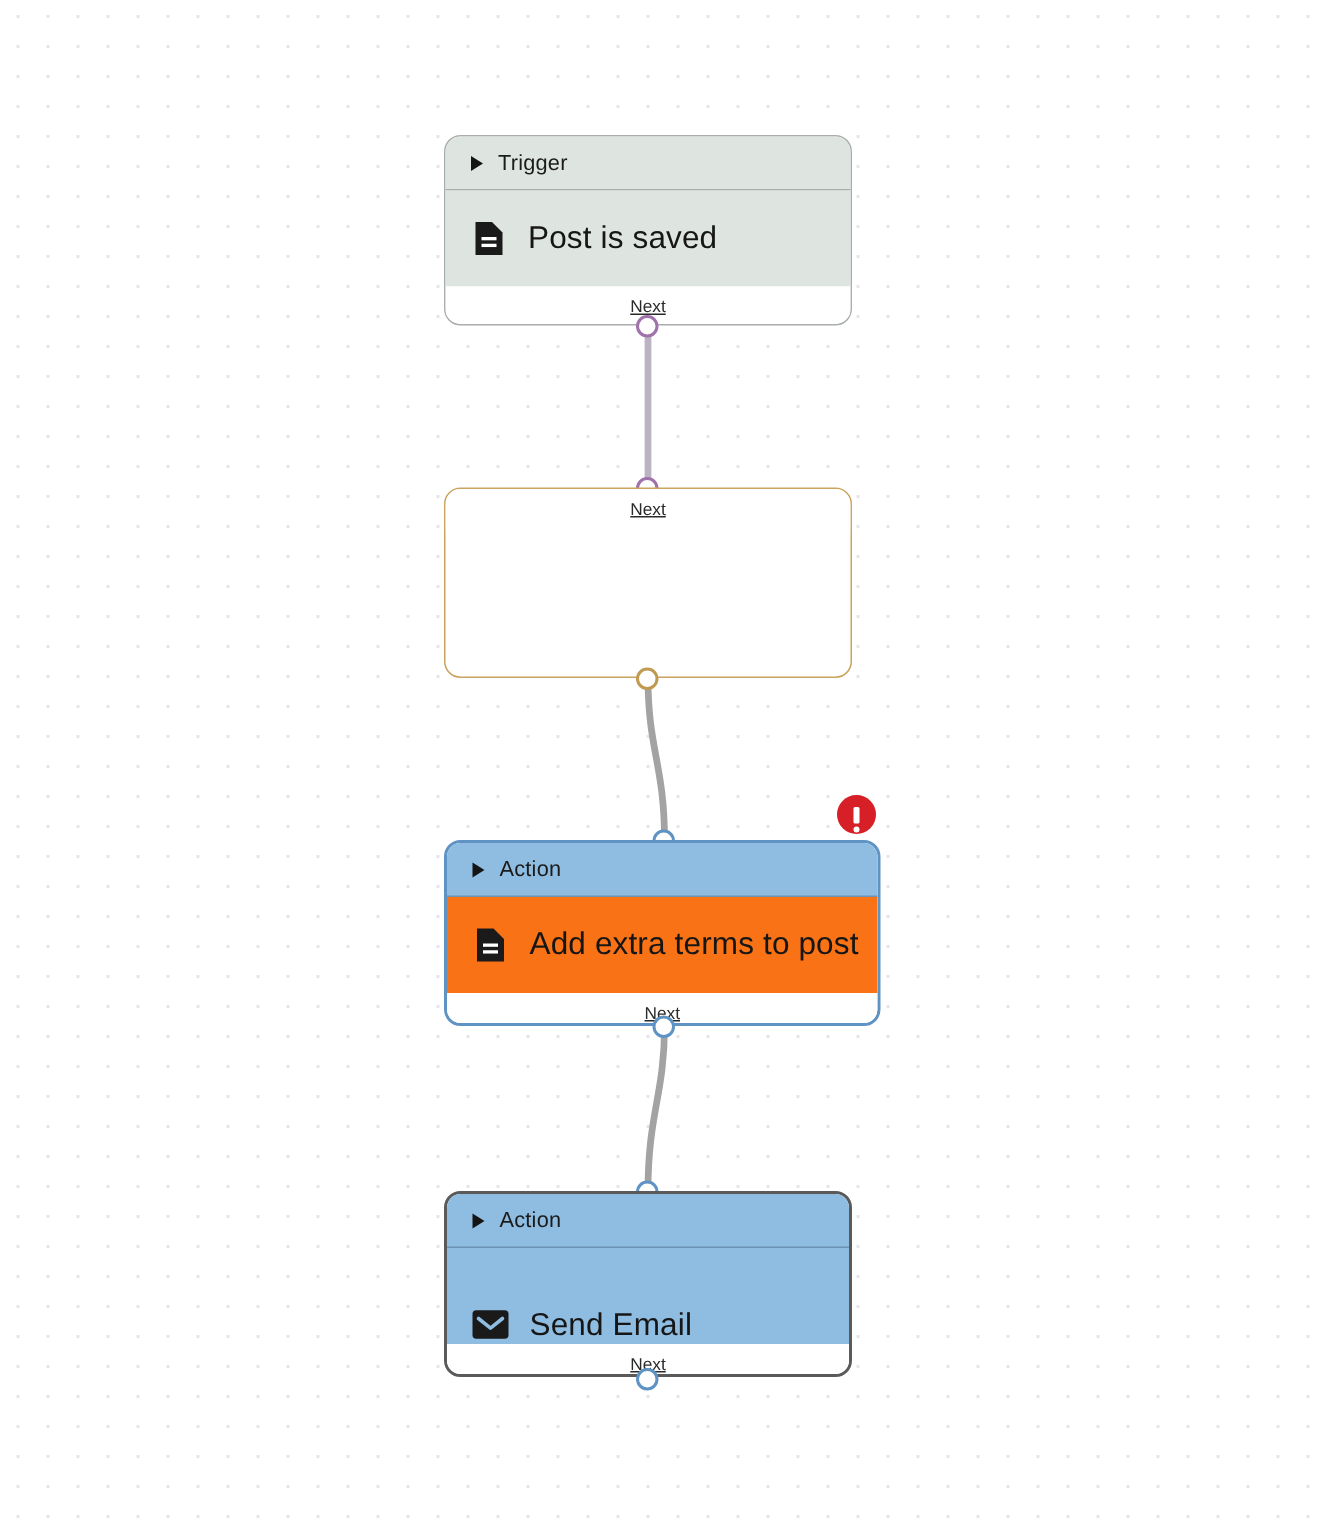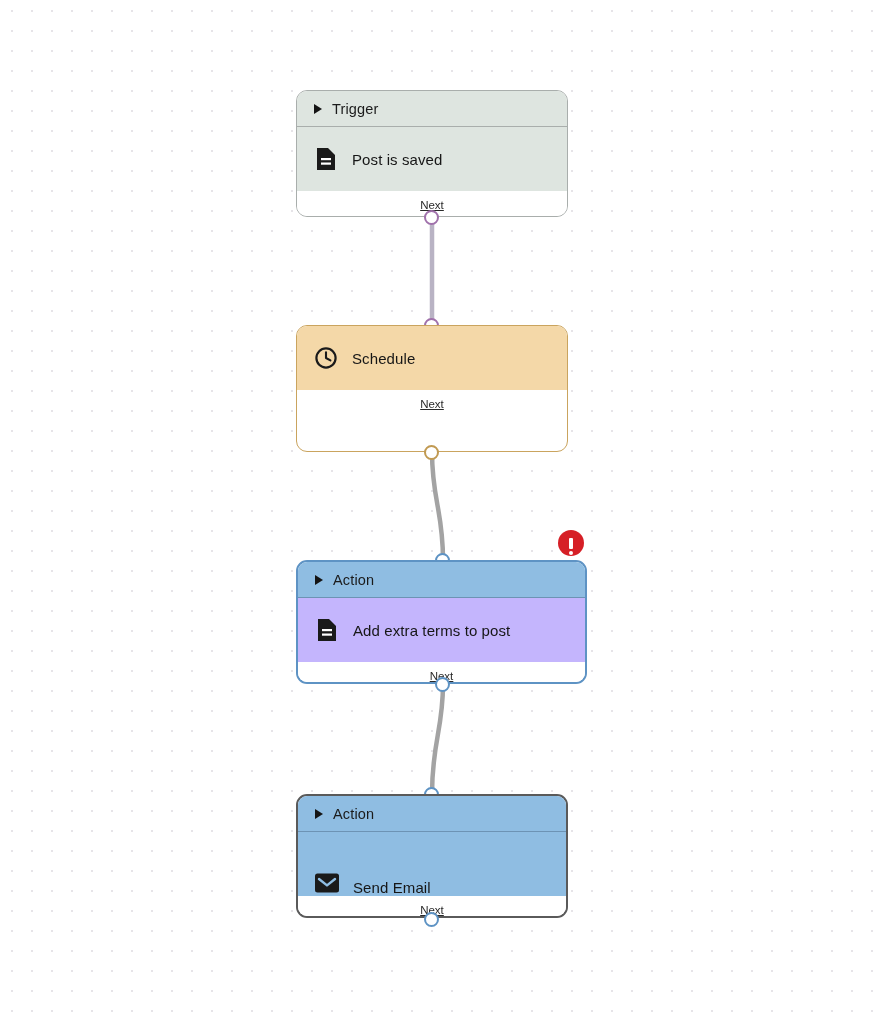--- a/index.html
+++ b/index.html
@@ -78,21 +78,21 @@
     width: 26px;
     height: 26px;
     flex: 0 0 auto;
     display: flex;
     align-items: center;
     justify-content: center;
     margin-right: 13px;
   }
 
   .node-title {
-    font-size: 15px;
+    font-size: 21px;
     color: #161616;
     letter-spacing: 0.1px;
     white-space: nowrap;
   }
 
   .node-foot {
     box-sizing: border-box;
     height: 27px;
     background: #ffffff;
     display: flex;
@@ -122,21 +122,21 @@
   }
   .node.advanced .node-body { background: #f4d8a8; }
 
   .node.action-selected {
     border: 2px solid #5e93c4;
   }
   .node.action-selected .node-head {
     background: #8fbde2;
     border-bottom: 1px solid #6d93b4;
   }
-  .node.action-selected .node-body { background: #c4b5fd; }
+  .node.action-selected .node-body { background: #f97316; }
 
   .node.action {
     border: 2px solid #5a5a5a;
   }
   .node.action .node-head {
     background: #8fbde2;
     border-bottom: 1px solid #6d93b4;
   }
   .node.action .node-body { background: #8fbde2; align-items: flex-end; }
 
@@ -212,29 +212,20 @@
       <span class="node-title">Post is saved</span>
     </div>
     <div class="node-foot">
       <span>Next</span>
     </div>
   </div>
   <div class="port purple" style="left:424px; top:210px;"></div>
 
   <div class="port purple" style="left:424px; top:318px;"></div>
   <div class="node advanced" style="left:296px; top:325px; width:272px; height:127px;">
-    <div class="node-body">
-      <span class="node-icon">
-        <svg width="24" height="24" viewBox="0 0 24 24">
-          <circle cx="12" cy="12" r="9.6" fill="none" stroke="#1a1a1a" stroke-width="2.2"></circle>
-          <path d="M12 6.2 V12 L16.4 14.4" fill="none" stroke="#1a1a1a" stroke-width="2.1" stroke-linecap="round" stroke-linejoin="round"></path>
-        </svg>
-      </span>
-      <span class="node-title">Schedule</span>
-    </div>
     <div class="node-foot">
       <span>Next</span>
     </div>
   </div>
   <div class="port gold" style="left:424px; top:445px;"></div>
 
   <div class="error-badge" style="left:558px; top:530px;">
     <span class="bang"></span>
   </div>
 

